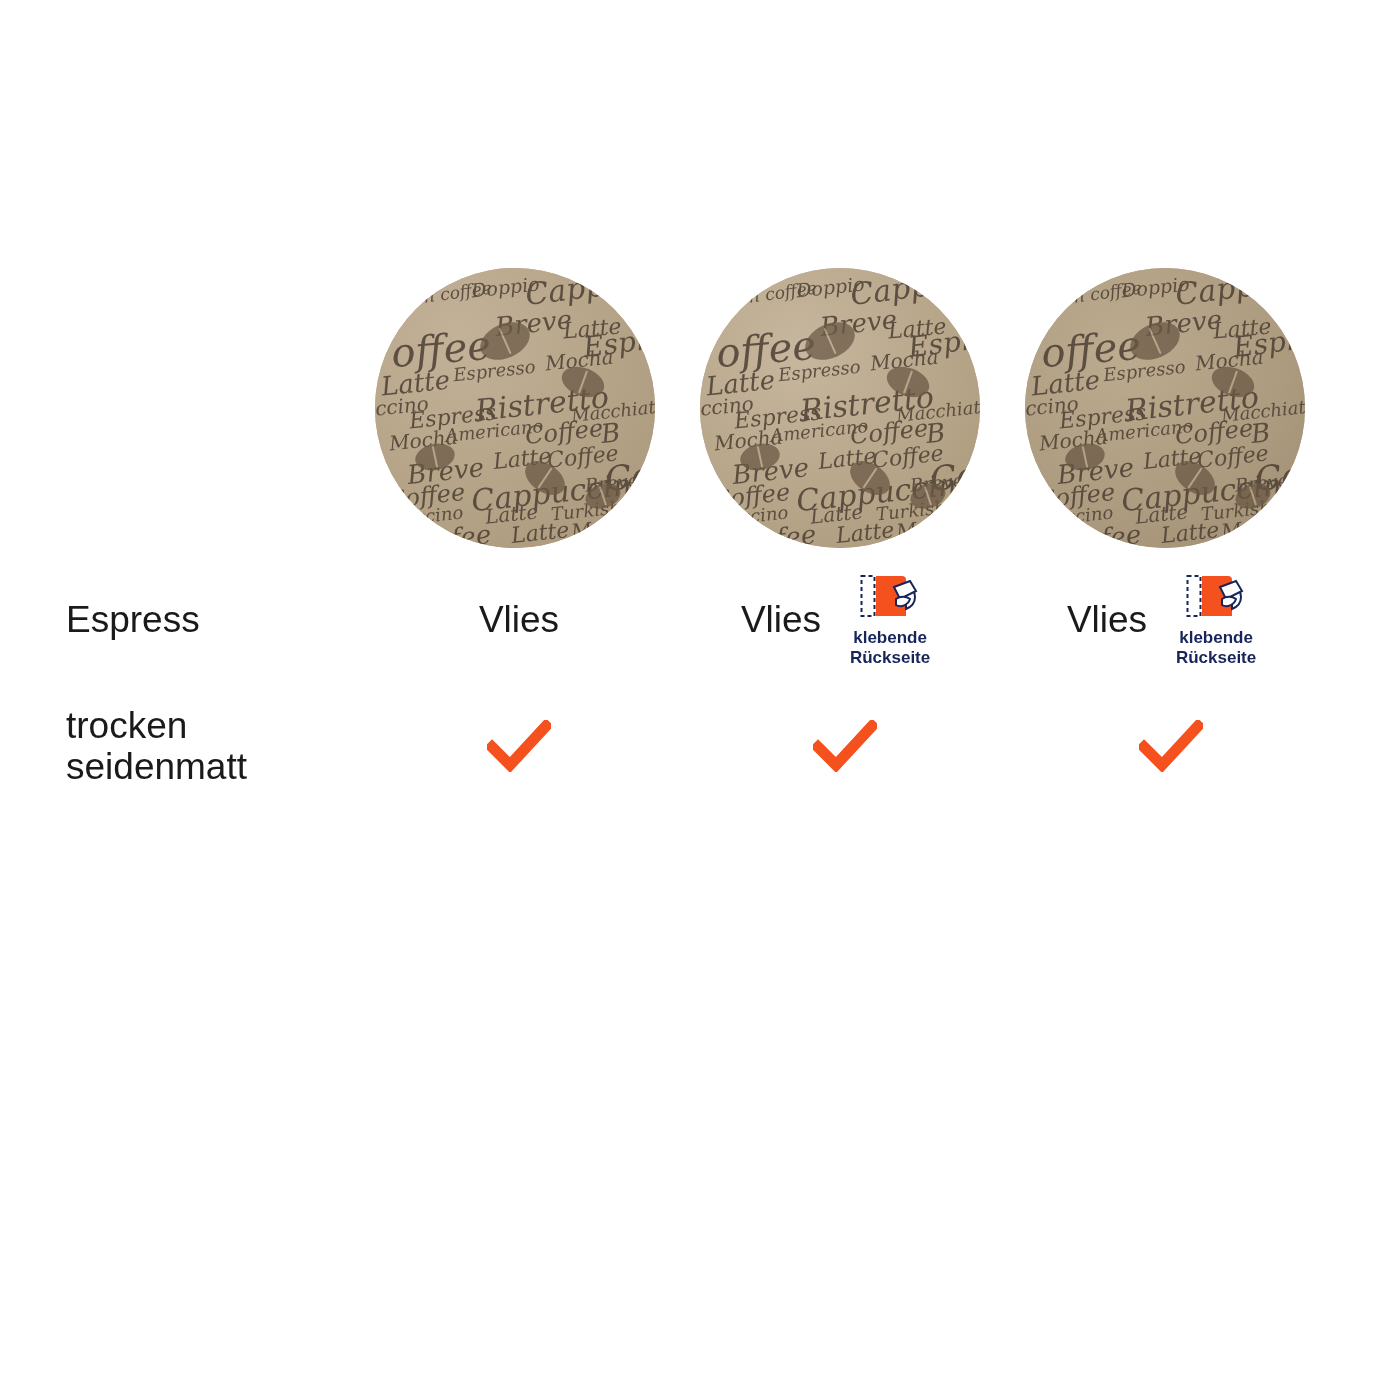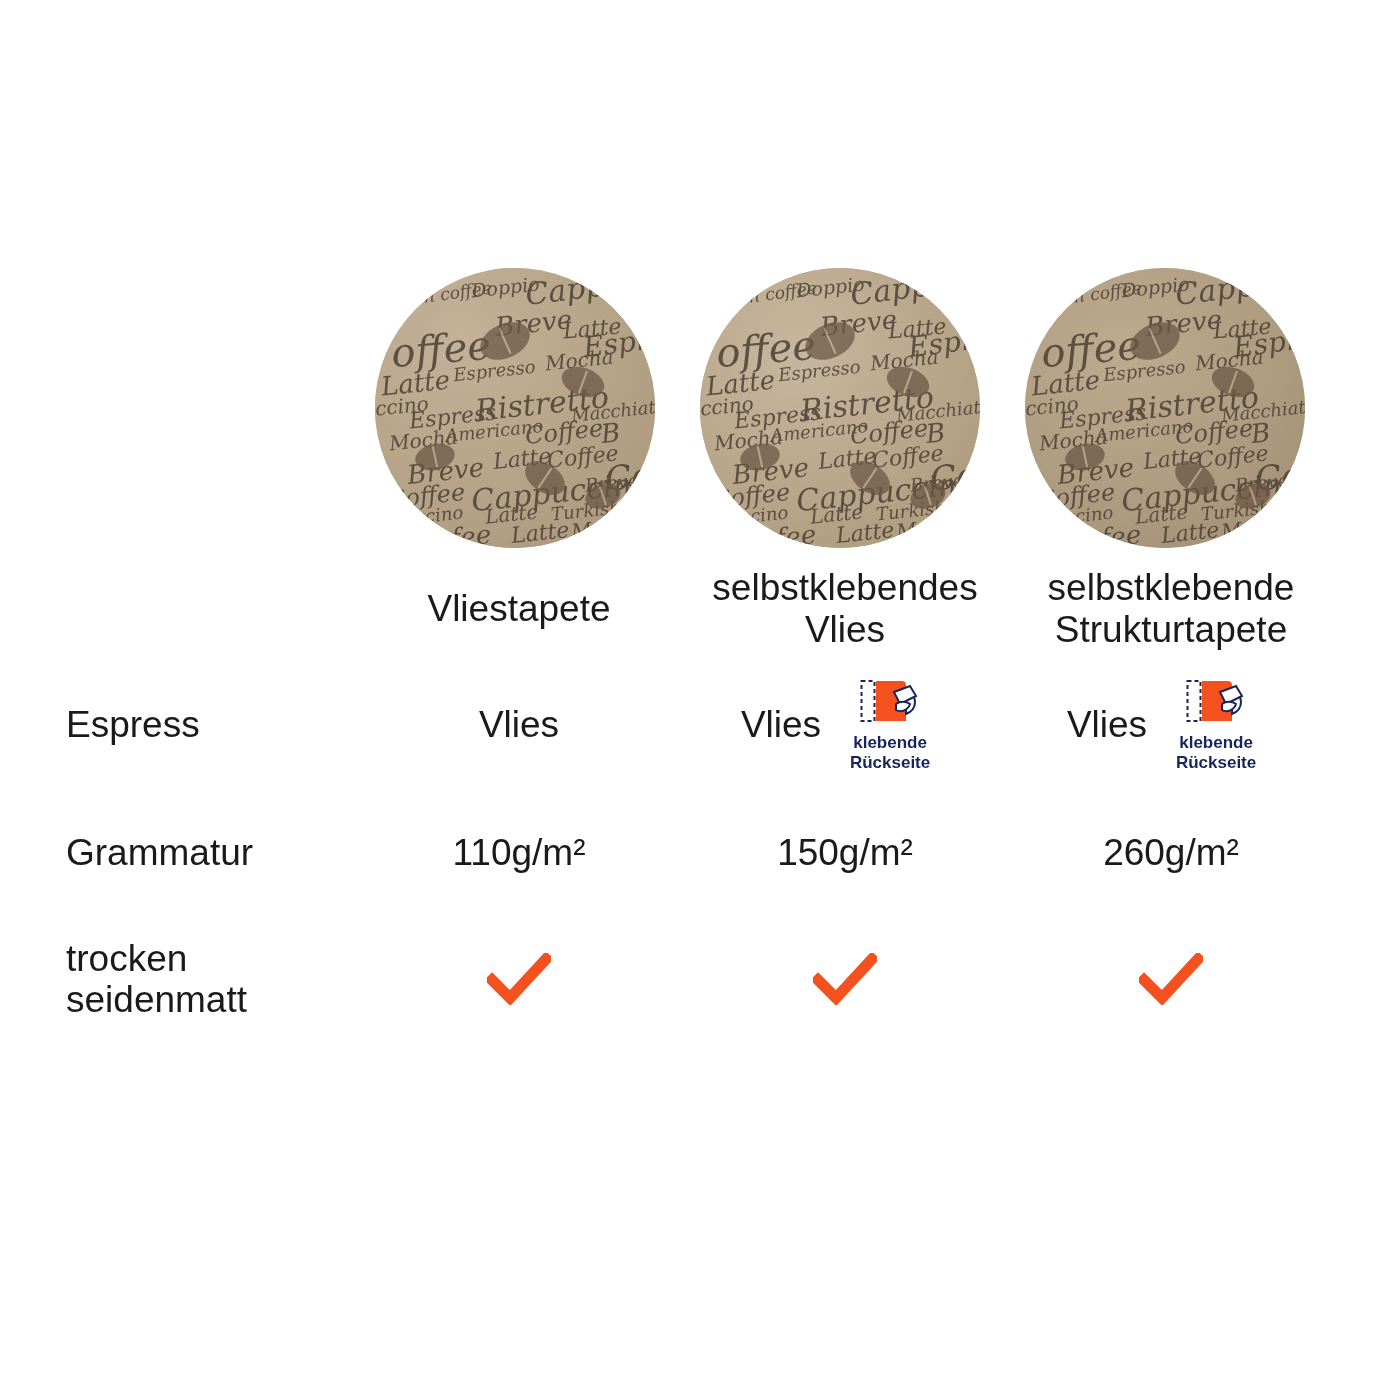--- a/index.html
+++ b/index.html
@@ -337,26 +337,20 @@
 
   <table class="table">
     <colgroup>
       <col class="col-label">
       <col class="col-a">
       <col class="col-b">
       <col class="col-c">
     </colgroup>
     <tbody>
 
-      <tr class="row-head">
-        <td></td>
-        <td class="vline head-text">Vliestapete</td>
-        <td class="vline head-text">selbstklebendes Vlies</td>
-        <td class="vline head-text">selbstklebende Strukturtapete</td>
-      </tr>
 
       <tr class="row-body">
         <td class="hline label-text">Espress</td>
         <td class="hline vline val-text">
           <div class="cell-inner">
             <span>Vlies</span>
           </div>
         </td>
         <td class="hline vline val-text">
           <div class="cell-inner">
@@ -393,26 +387,20 @@
               </span>
               <span class="badge-text">
                 <span>klebende</span><br>
                 <span>Rückseite</span>
               </span>
             </span>
           </div>
         </td>
       </tr>
 
-      <tr class="row-body">
-        <td class="hline label-text">Grammatur</td>
-        <td class="hline vline val-text">110g/m²</td>
-        <td class="hline vline val-text">150g/m²</td>
-        <td class="hline vline val-text">260g/m²</td>
-      </tr>
 
 
       <tr class="row-check">
         <td class="hline label-text">trocken seidenmatt</td>
         <td class="hline vline">
           <svg class="check" width="64" height="52" viewBox="0 0 64 52">
               <path d="M5 27 L23 45 L59 6" fill="none" stroke="#f4511e" stroke-width="11" stroke-linecap="square"></path>
             </svg>
         </td>
         <td class="hline vline">

